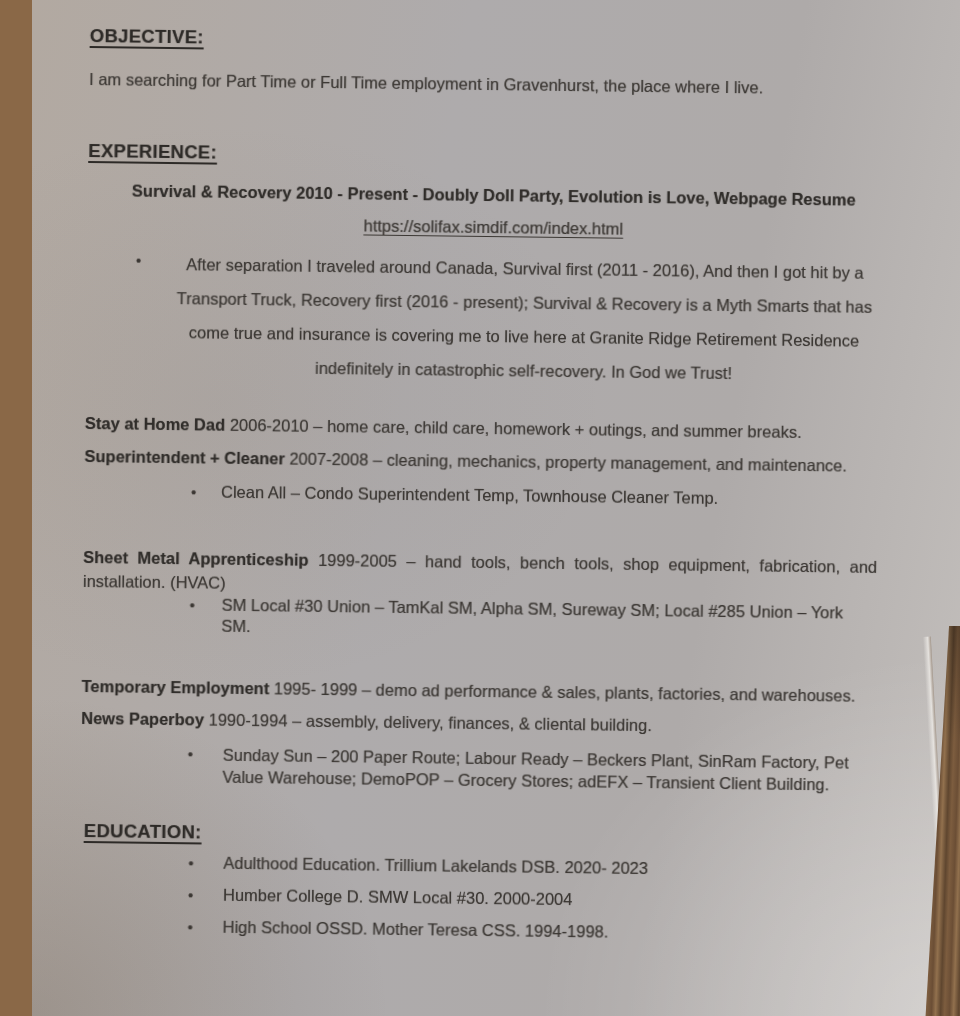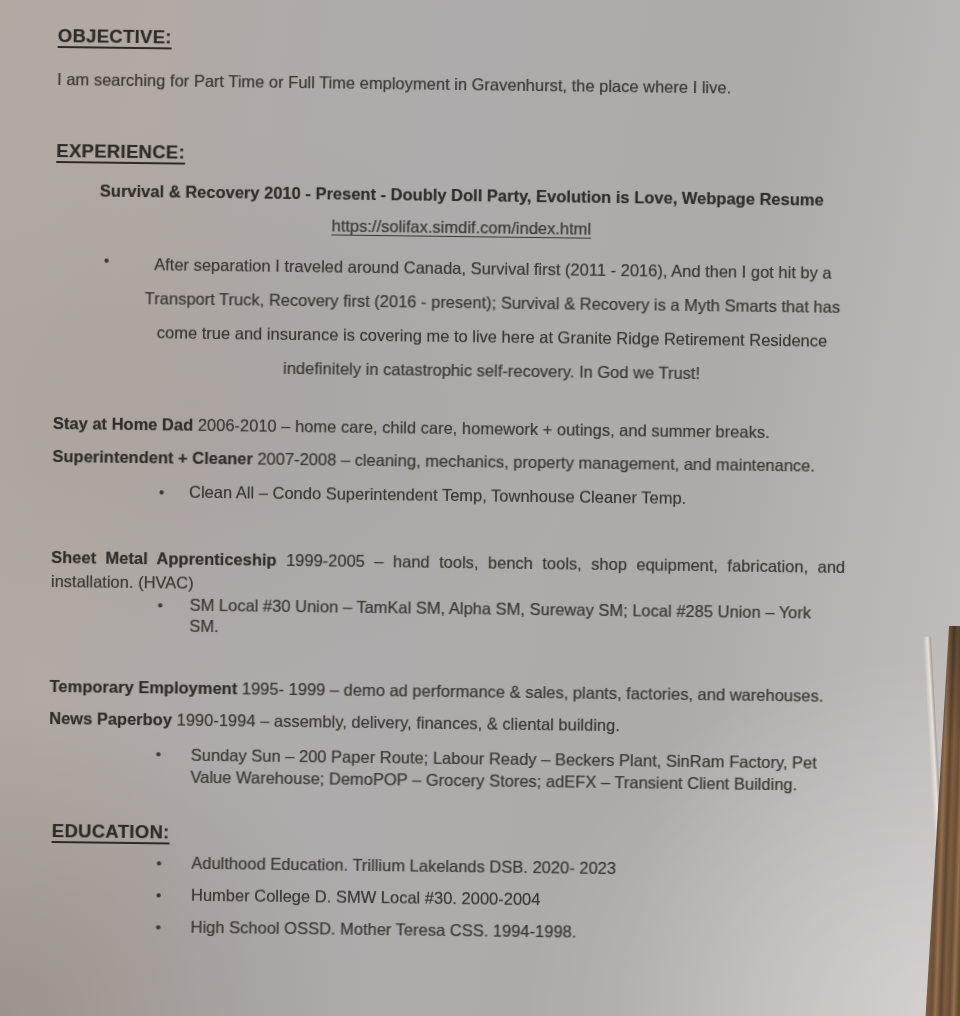--- a/index.html
+++ b/index.html
@@ -9,20 +9,21 @@
     background:#8a6847;
   }
   
   .paper{
     position:absolute;inset:0;
     background:
       radial-gradient(55% 45% at 0% 100%, rgba(96,80,64,0.25), rgba(96,80,64,0) 70%),
       radial-gradient(70% 55% at 100% 100%, rgba(255,255,255,0.30), rgba(255,255,255,0) 65%),
       radial-gradient(60% 40% at 20% 40%, rgba(120,108,96,0.10), rgba(120,108,96,0) 70%),
       linear-gradient(100deg, #b2a9a1 0%, #aeabac 40%, #aeaaa9 70%, #c4c0bd 100%);
+    margin-left: 32px;
   }
   
   .wood{
     position:absolute;right:0;bottom:0;width:42px;height:390px;
     clip-path:polygon(74% 0, 100% 0, 100% 100%, 18% 100%);
     background:
       linear-gradient(180deg, rgba(0,0,0,0.25), rgba(0,0,0,0) 30%),
       repeating-linear-gradient(92deg, #5f462f 0px, #7d5d3f 4px, #6b4e35 9px, #92714e 13px, #5f462f 18px);
   }
   .paper-edge{

